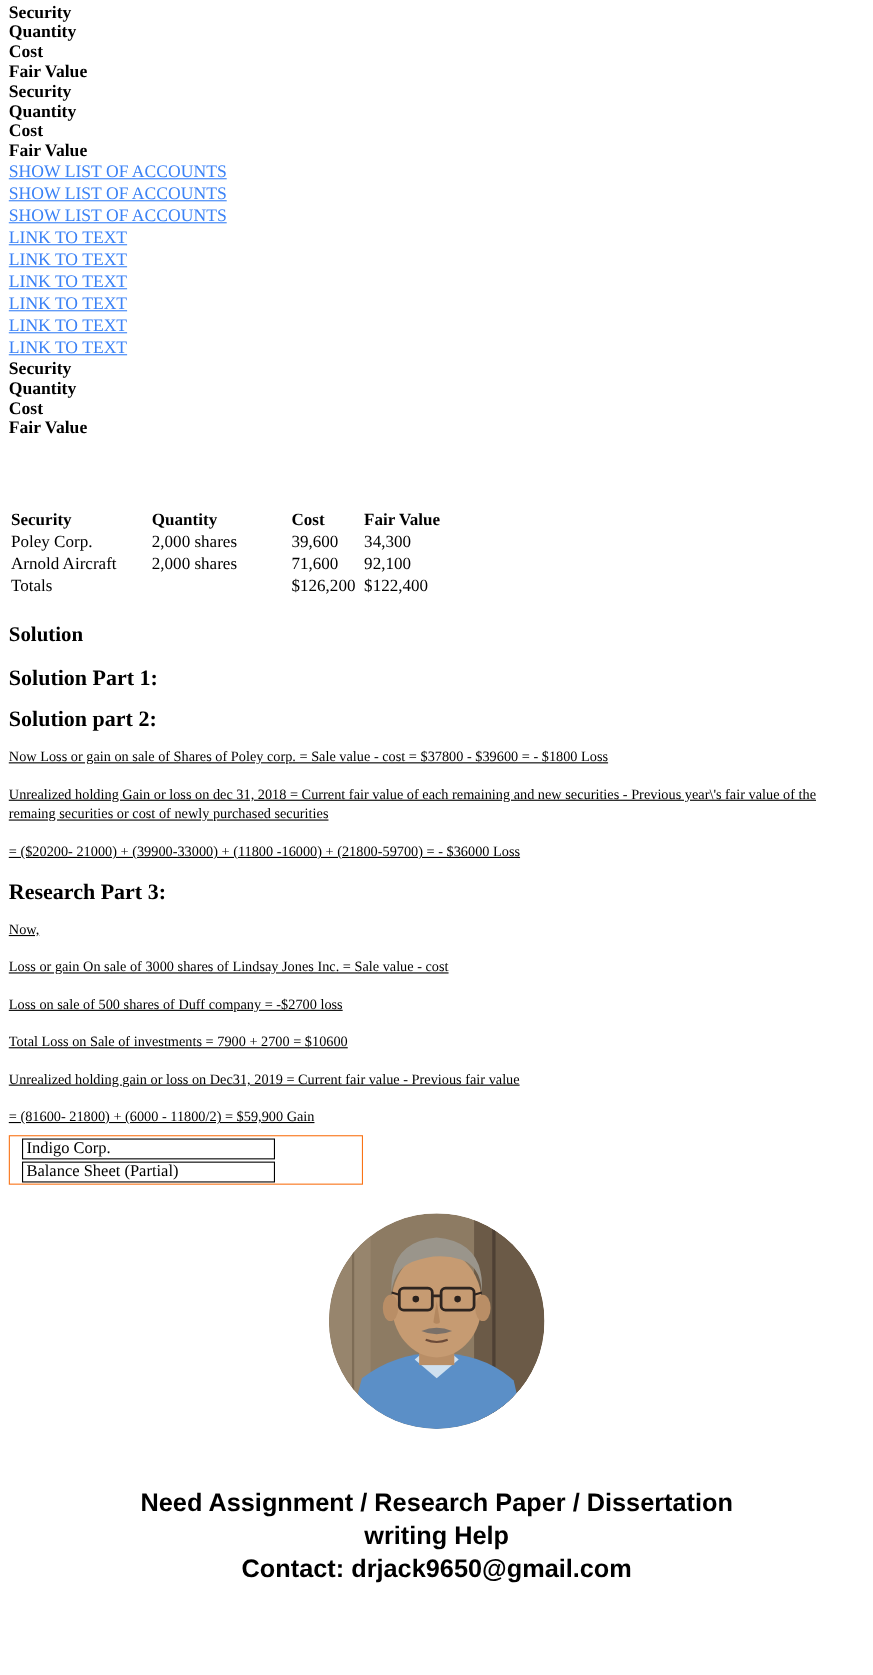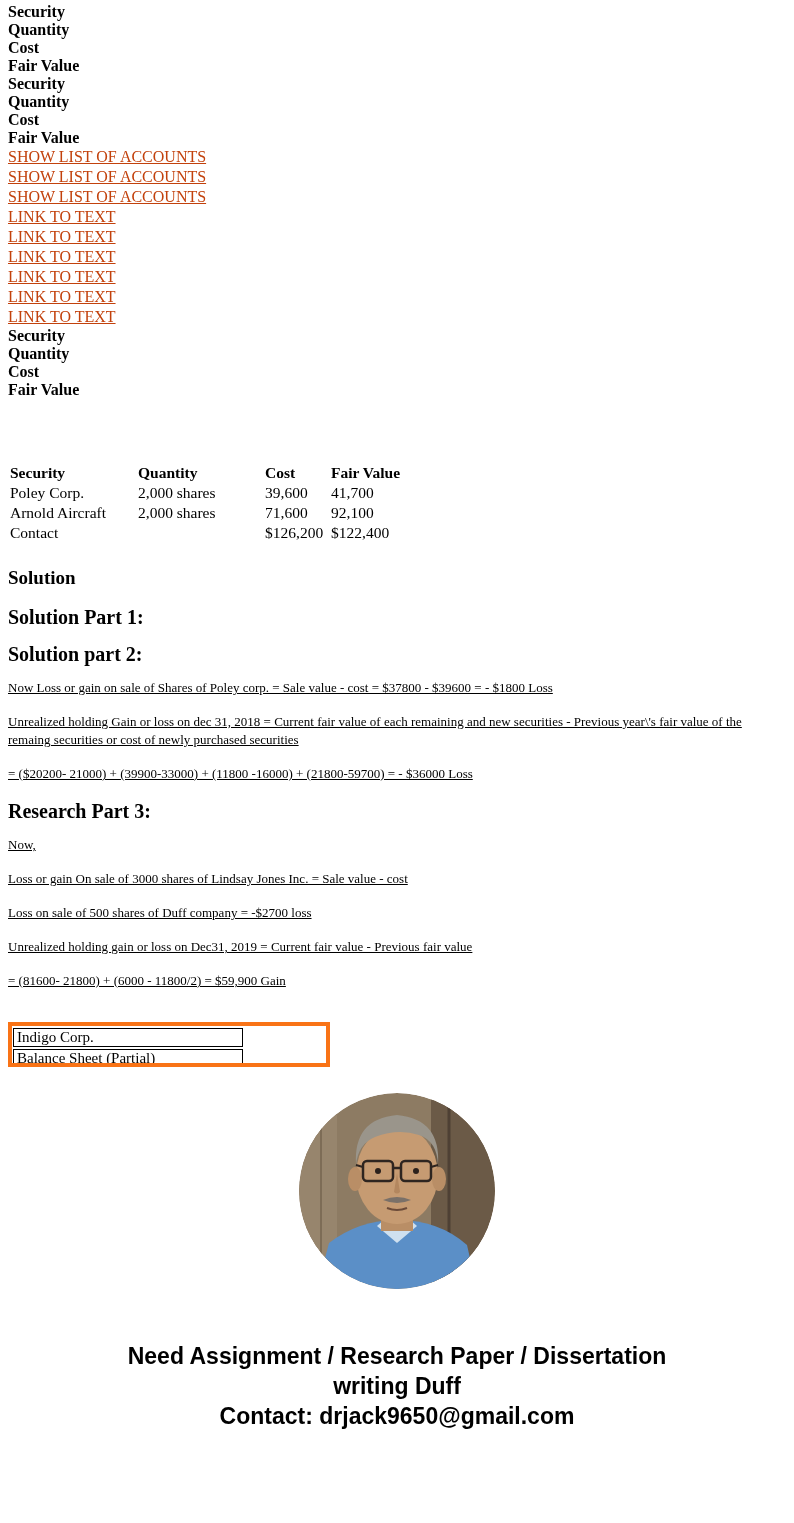--- a/index.html
+++ b/index.html
@@ -14,21 +14,21 @@
   }
   .content { padding: 3px 8px 0 8px; }
 
   .bold-line {
     font-weight: bold;
     font-size: 16px;
     line-height: 18px;
   }
   .link-line { line-height: 20px; }
   a.doclink {
-    color: #c2410c;
+    color: #3b82f6;
     text-decoration: underline;
     cursor: pointer;
     font-size: 16px;
   }
 
   table.inv {
     border-collapse: collapse;
     margin: 64px 0 0 2px;
     table-layout: fixed;
   }
@@ -61,26 +61,26 @@
   }
   p.body-p {
     font-size: 13px;
     margin: 16px 0 0 0;
     line-height: 18px;
     max-width: 770px;
     text-decoration: underline;
   }
 
   .partial-box {
-    margin-top: 32px;
+    margin-top: 8px;
     width: 322px;
     height: 45px;
-    border: 4px solid #f97316;
-    overflow: hidden;
-    padding: 2px 1px 0 1px;
+    border: 1px solid #f97316;
+    overflow: hidden;
+    padding: 2px 1px 0 11px;
   }
   .partial-cell {
     width: 230px;
     border: 1px solid #000000;
     font-size: 15px;
     line-height: 17px;
     padding: 0 3px;
     margin-bottom: 2px;
     white-space: nowrap;
     overflow: hidden;
@@ -151,46 +151,47 @@
         <tr>
       <th>Security</th>
       <th>Quantity</th>
       <th>Cost</th>
       <th>Fair Value</th>
     </tr>
     <tr>
       <td>Poley Corp.</td>
       <td>2,000 shares</td>
       <td>39,600</td>
-      <td>41,700</td>
+      <td>34,300</td>
     </tr>
     <tr>
       <td>Arnold Aircraft</td>
       <td>2,000 shares</td>
       <td>71,600</td>
       <td>92,100</td>
     </tr>
     <tr>
-      <td colspan="2" class="totals-label">Contact</td>
+      <td colspan="2" class="totals-label">Totals</td>
       <td>$126,200</td>
       <td>$122,400</td>
     </tr>
   </tbody>
     </table>
 
   <h2 class="solution-heading">Solution</h2>
   <p class="sub">Solution Part 1:</p>
   <p class="sub">Solution part 2:</p>
   <p class="body-p">Now Loss or gain on sale of Shares of Poley corp. = Sale value - cost = $37800 - $39600 = - $1800 Loss</p>
   <p class="body-p">Unrealized holding Gain or loss on dec 31, 2018 = Current fair value of each remaining and new securities - Previous year\'s fair value of the remaing securities or cost of newly purchased securities</p>
   <p class="body-p">= ($20200- 21000) + (39900-33000) + (11800 -16000) + (21800-59700) = - $36000 Loss</p>
   <p class="sub">Research Part 3:</p>
   <p class="body-p">Now,</p>
   <p class="body-p">Loss or gain On sale of 3000 shares of Lindsay Jones Inc. = Sale value - cost</p>
   <p class="body-p">Loss on sale of 500 shares of Duff company = -$2700 loss</p>
+  <p class="body-p">Total Loss on Sale of investments = 7900 + 2700 = $10600</p>
   <p class="body-p">Unrealized holding gain or loss on Dec31, 2019 = Current fair value - Previous fair value</p>
   <p class="body-p">= (81600- 21800) + (6000 - 11800/2) = $59,900 Gain</p>
 
   <div class="partial-box">
     <div class="partial-cell">Indigo Corp.</div>
     <div class="partial-cell">Balance Sheet (Partial)</div>
   </div>
 
 </div>
 
@@ -225,15 +226,15 @@
         <path d="M98 80 L95 99 Q98 102 101 99 Z" fill="#b3875f"></path>
         <path d="M84 107 Q98 101 112 107 Q98 113 84 107 Z" fill="#7a7068"></path>
         <path d="M88 115 Q98 119 108 115" stroke="#6b4a38" stroke-width="2" fill="none"></path>
       </g>
     </svg>
   </span>
 </div>
 
 <div class="footer">
   <div>Need Assignment / Research Paper / Dissertation</div>
-  <div>writing Duff</div>
+  <div>writing Help</div>
   <div>Contact: drjack9650@gmail.com</div>
 </div>
 
 </body></html>

